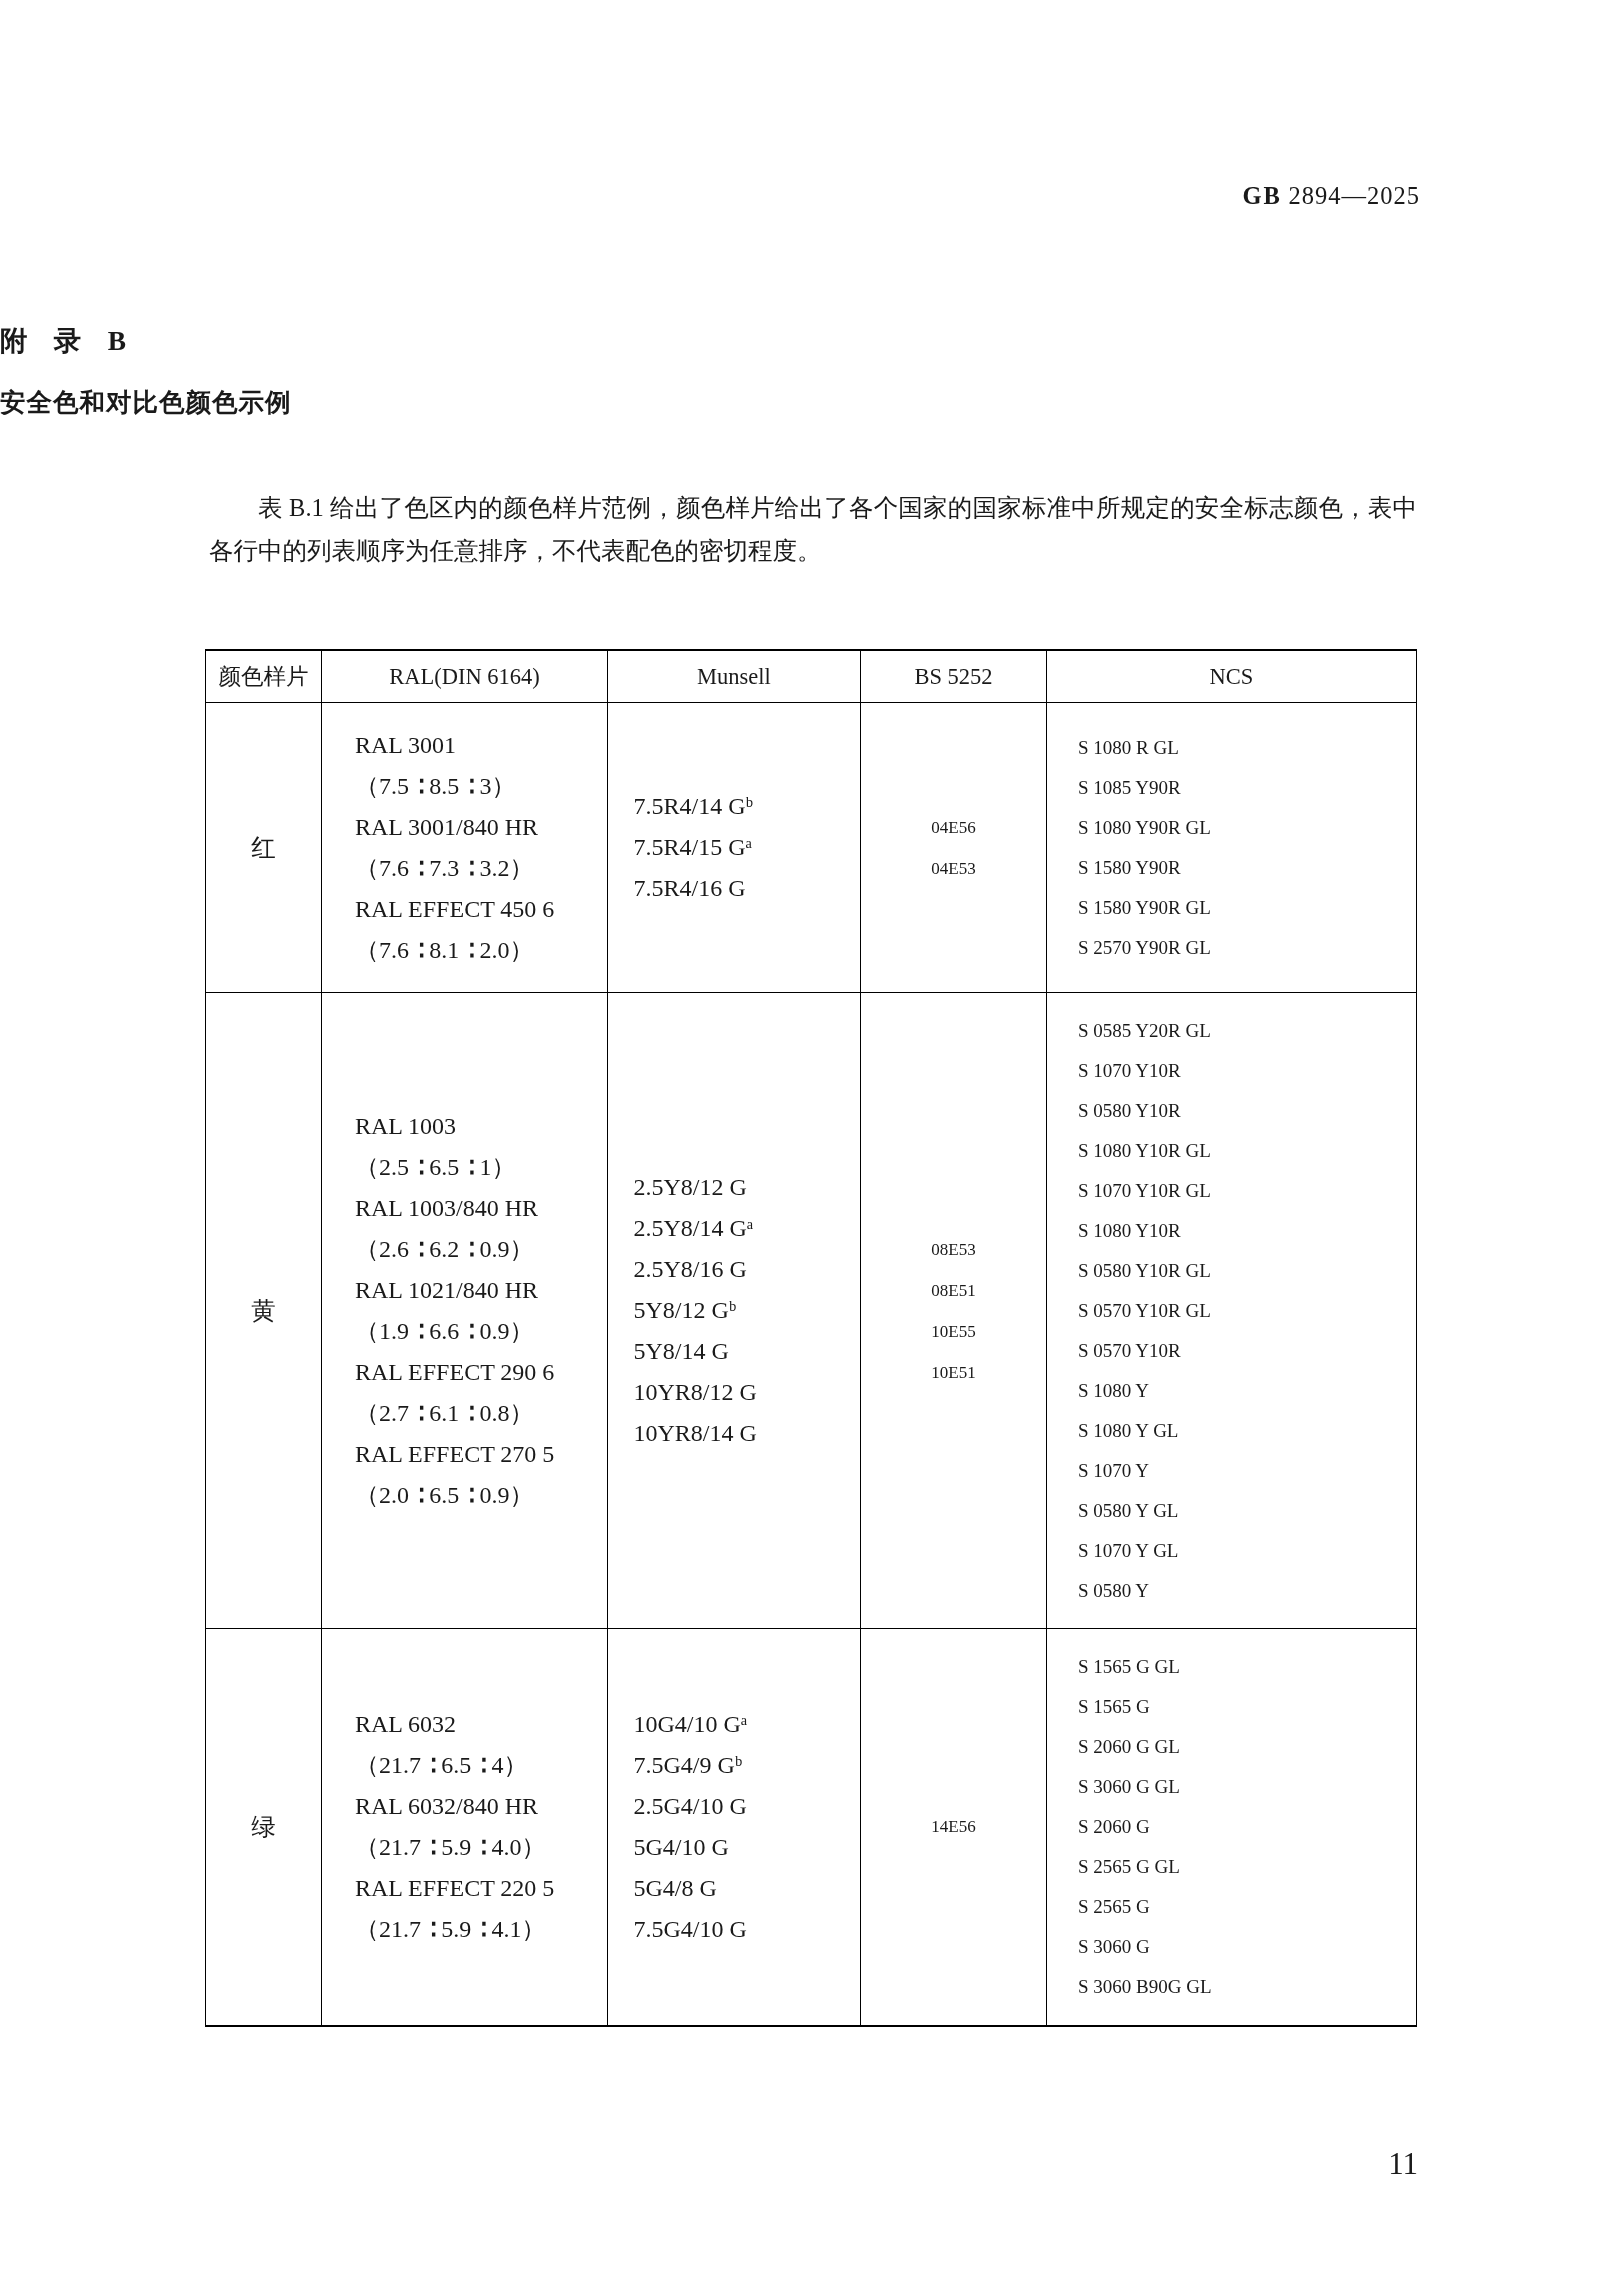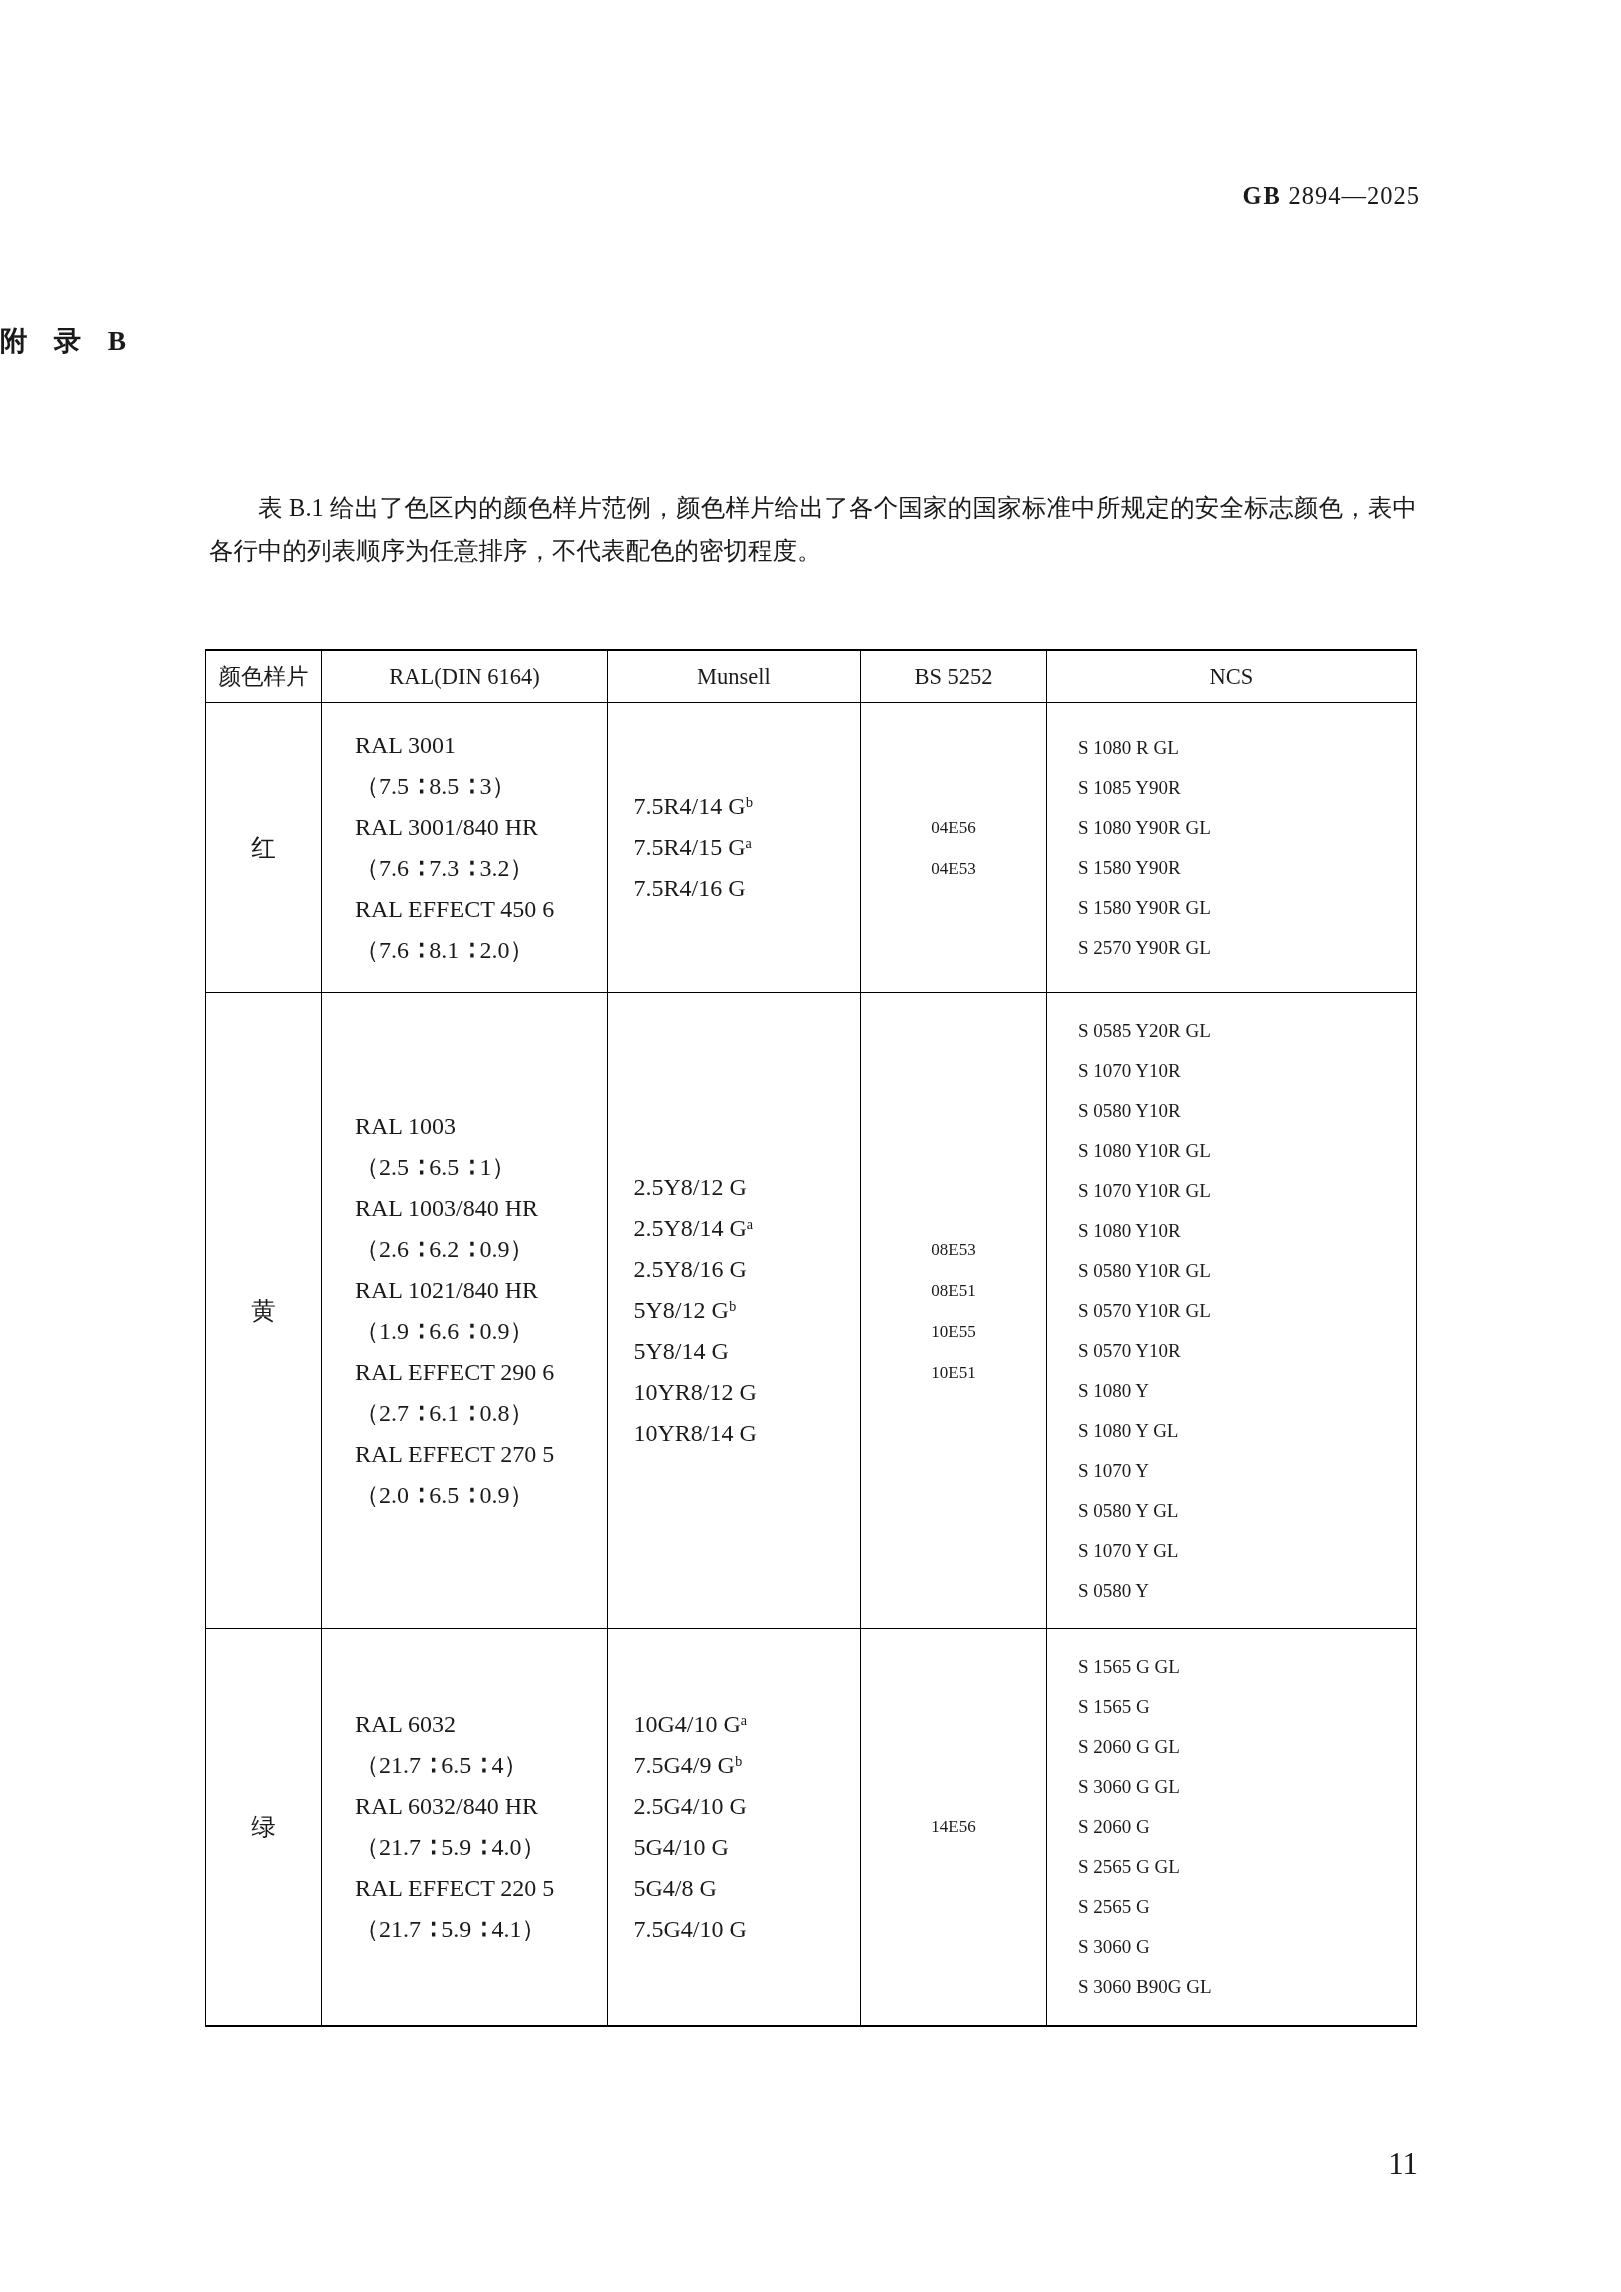--- a/index.html
+++ b/index.html
@@ -163,20 +163,21 @@
 
 <div class="page">
 
   <div class="doc-header">
     <span class="gb">GB</span>
     <span class="num">2894—2025</span>
   </div>
 
   <div class="annex-block">
     <div class="annex-title">附 录 B</div>
+    <div class="annex-subject">安全色和对比色颜色示例</div>
   </div>
 
   <div class="intro">表 B.1 给出了色区内的颜色样片范例，颜色样片给出了各个国家的国家标准中所规定的安全标志颜色，表中各行中的列表顺序为任意排序，不代表配色的密切程度。</div>
 
 
   <div class="tbl-wrap">
     <table class="ncs-table">
       <colgroup>
         <col class="col-swatch">
         <col class="col-ral">

